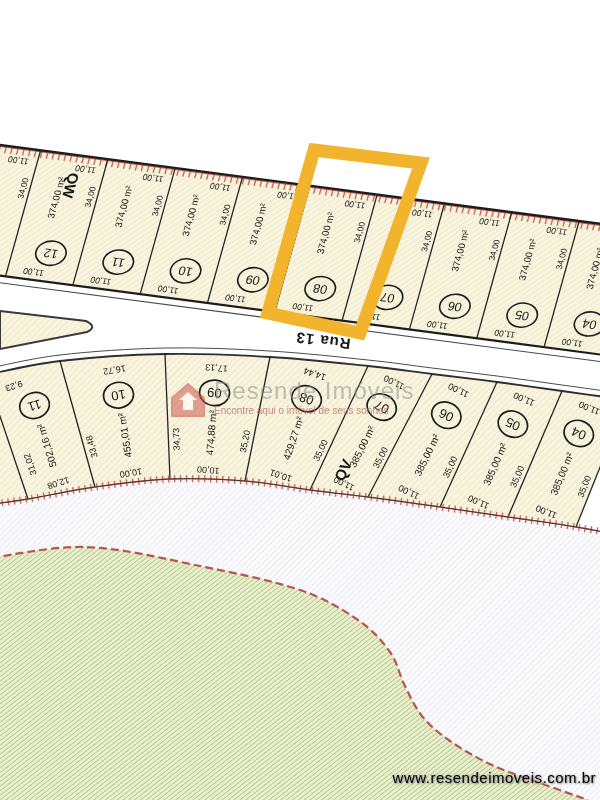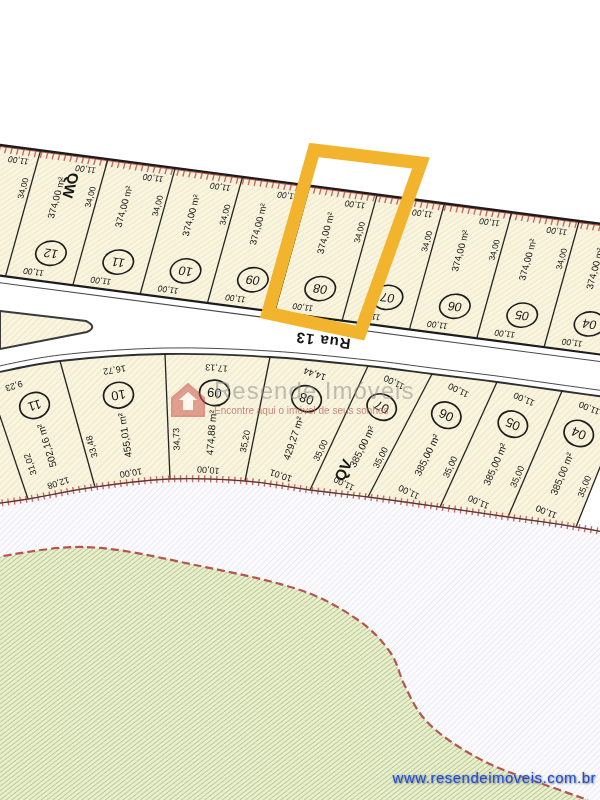--- a/index.html
+++ b/index.html
@@ -4,21 +4,21 @@
 <style>
   html,body{margin:0;padding:0;background:#fff;}
   body{font-family:"Liberation Sans", sans-serif;}
   #stage{position:relative;width:600px;height:800px;overflow:hidden;background:#fff;}
   svg text{fill:#161616;}
   .watermark{position:absolute;left:166px;top:378px;width:300px;display:flex;align-items:flex-start;pointer-events:none;}
   .wm-house{flex:0 0 44px;opacity:.55;}
   .wm-texts{margin-left:4px;}
   .wm-brand{font-size:24px;font-weight:normal;color:#8f8f8f;opacity:.55;letter-spacing:1px;white-space:nowrap;line-height:26px;}
   .wm-tagline{font-size:10px;color:#b96e69;opacity:.8;white-space:nowrap;margin-top:1px;}
-  .footer-url{position:absolute;right:4px;top:769px;font-size:15px;color:#1d4ed8;
+  .footer-url{position:absolute;right:4px;top:769px;font-size:15px;color:#000000;
     text-shadow:0 0 2px #9a9a9a, 1px 1px 2px #8a8a8a;letter-spacing:.5px;}
 </style>
 </head>
 <body>
 
 <div id="stage">
 
   <svg id="plan" width="600" height="800" viewBox="0 0 600 800">
     <defs>
       <pattern id="hatchLot" width="4.5" height="4.5" patternUnits="userSpaceOnUse" patternTransform="rotate(-45)">

